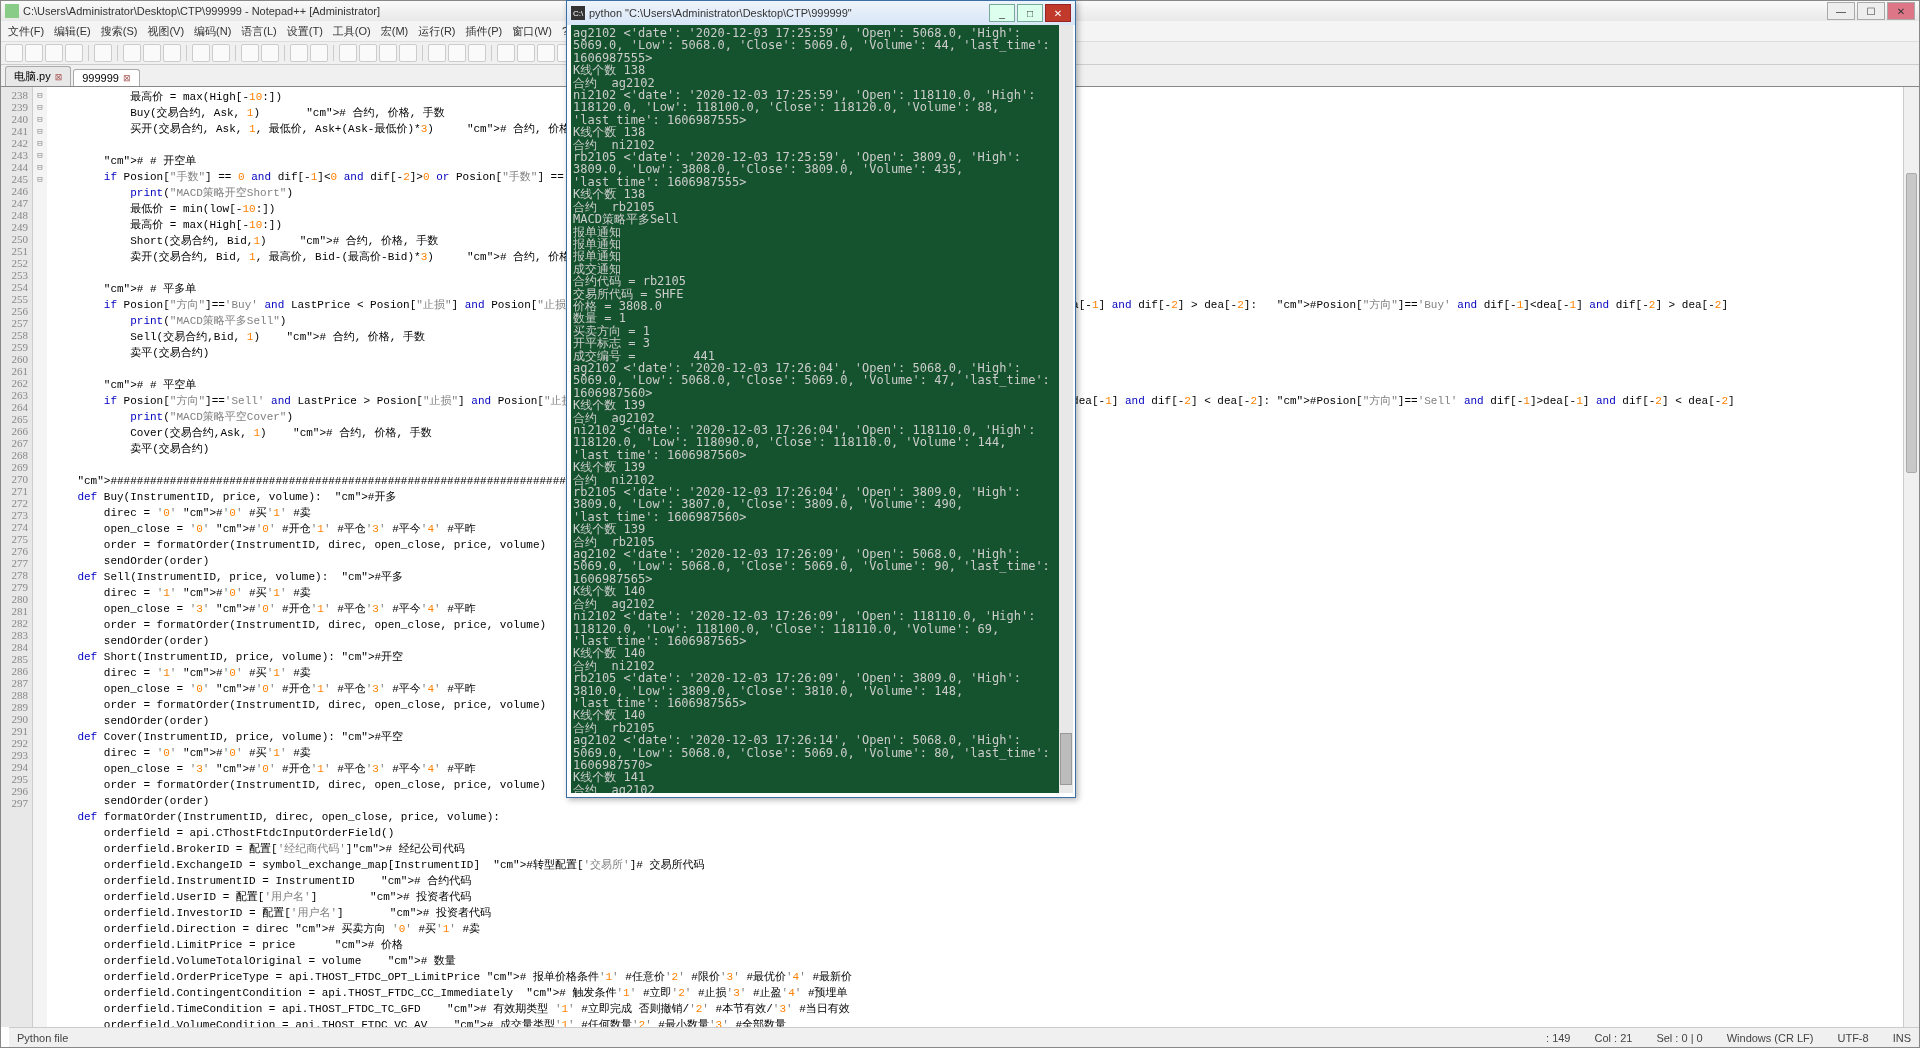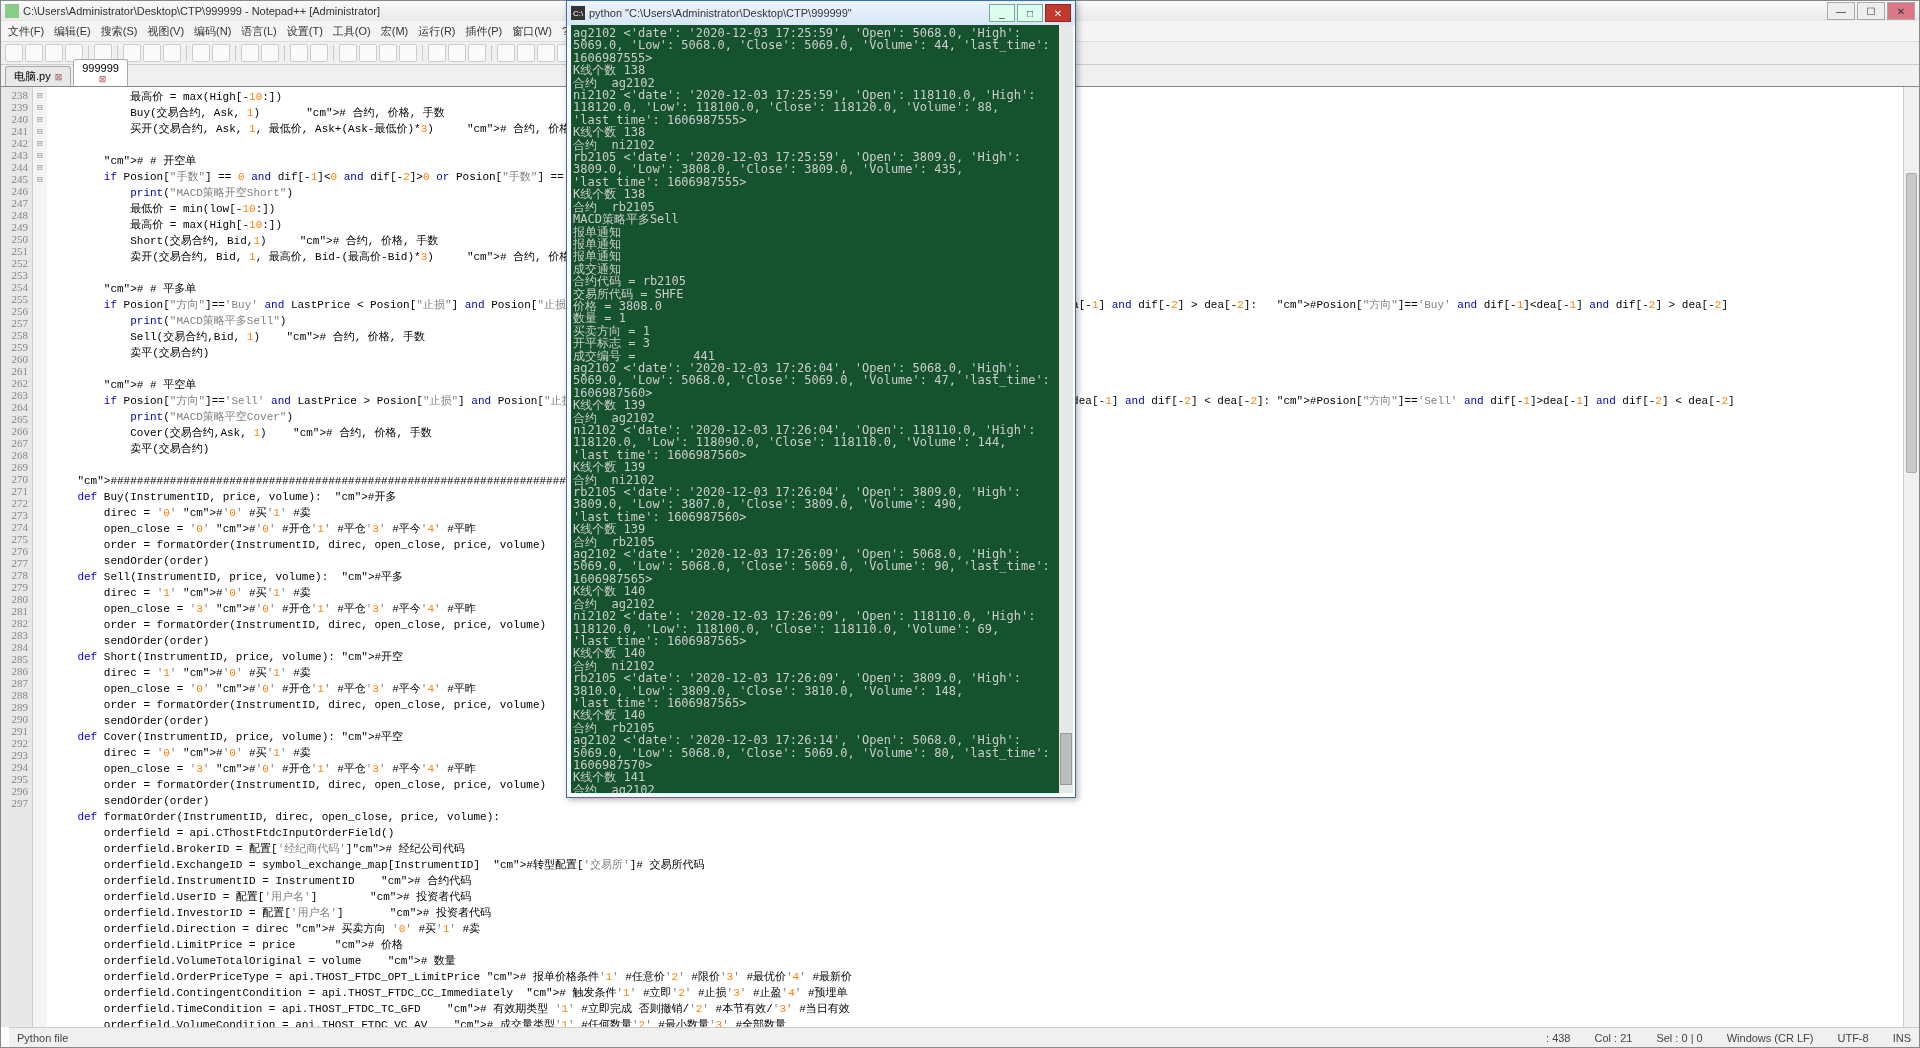--- a/index.html
+++ b/index.html
@@ -11,21 +11,21 @@
 .win-btns { display:flex; gap:0; margin-left:auto; }
 .win-btn { width:28px; height:18px; display:flex; align-items:center; justify-content:center; font-size:10px; border:1px solid #aaa; background:#eee; margin-left:2px; }
 .win-btn.cl { background:#d78; }
 .menu-bar { height:20px; background:#f4f4f4; display:flex; align-items:center; padding:0 4px; font-size:11px; color:#333; gap:4px; }
 .menu-bar span { padding:0 3px; cursor:default; }
 .tool-bar { height:24px; background:#f0f0f0; border-top:1px solid #ddd; border-bottom:1px solid #ccc; display:flex; align-items:center; padding:0 4px; gap:2px; }
 .tool-bar .tb { width:18px; height:18px; border:1px solid #ccc; background:#fafafa; border-radius:2px; }
 .tool-bar .sep { width:1px; height:16px; background:#ccc; margin:0 3px; }
 .tab-bar { height:22px; background:#f0f0f0; display:flex; align-items:flex-end; padding:0 4px; gap:0; border-bottom:1px solid #888; }
 .tab { display:flex; align-items:center; padding:2px 8px; border:1px solid #aaa; border-bottom:none; background:#e8e8e8; font-size:11px; margin-right:2px; border-radius:3px 3px 0 0; }
-.tab.active { background:#fff;flex-direction:column; }
+.tab.active { background:#fff; }
 .tab .cls { margin-left:4px; color:#a55; font-size:9px; }
 .editor-wrap { position:absolute; left:0; top:86px; right:0; bottom:20px; display:flex; background:#fff; }
 .gutter { width:32px; background:#e8e8e8; color:#888; font-family:Liberation Serif, serif; font-size:11px; text-align:right; padding:2px 4px; line-height:12px; border-right:1px solid #ccc; }
 .fold-col { width:14px; background:#f4f4f4; font-family:Consolas,monospace; font-size:9px; line-height:12px; color:#888; padding-top:2px; text-align:center; }
 .code { flex:1; font-family:Consolas,"Courier New",monospace; font-size:11px; line-height:16px; white-space:pre; padding:2px 4px; color:#000; overflow:hidden; position:relative; }
 .kw { color:#0000c0; font-weight:normal; }
 .str { color:#808080; }
 .nm { color:#ff8000; }
 .status-bar { position:absolute; left:8px; right:0; bottom:0; height:20px; background:#f0f0f0; border-top:1px solid #ccc; display:flex; align-items:center; padding:0 8px; font-size:11px; color:#444; gap:24px; }
 .status-bar .grow { flex:1; }
@@ -304,21 +304,21 @@
 </div>
   </div>
 
   <div class="vscroll">
     <div class="vscroll-thumb"></div>
   </div>
 
   <div class="status-bar">
     <span>Python file</span>
     <span class="grow"></span>
-    <span>: 438</span>
+    <span>: 149</span>
     <span>Col : 21</span>
     <span>Sel : 0 | 0</span>
     <span>Windows (CR LF)</span>
     <span>UTF-8</span>
     <span>INS</span>
   </div>
 </div>
 
 <div class="con-window">
   <div class="con-title">

